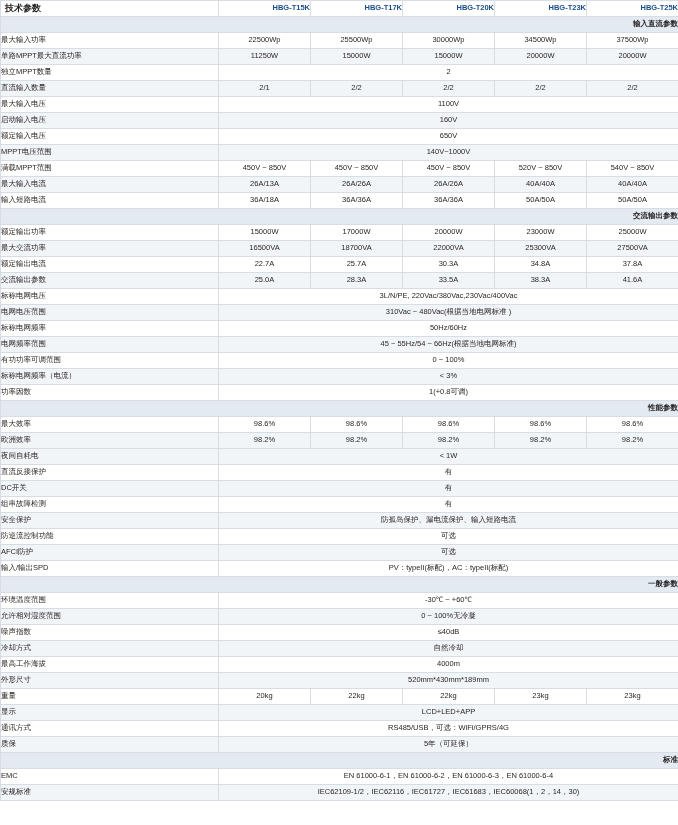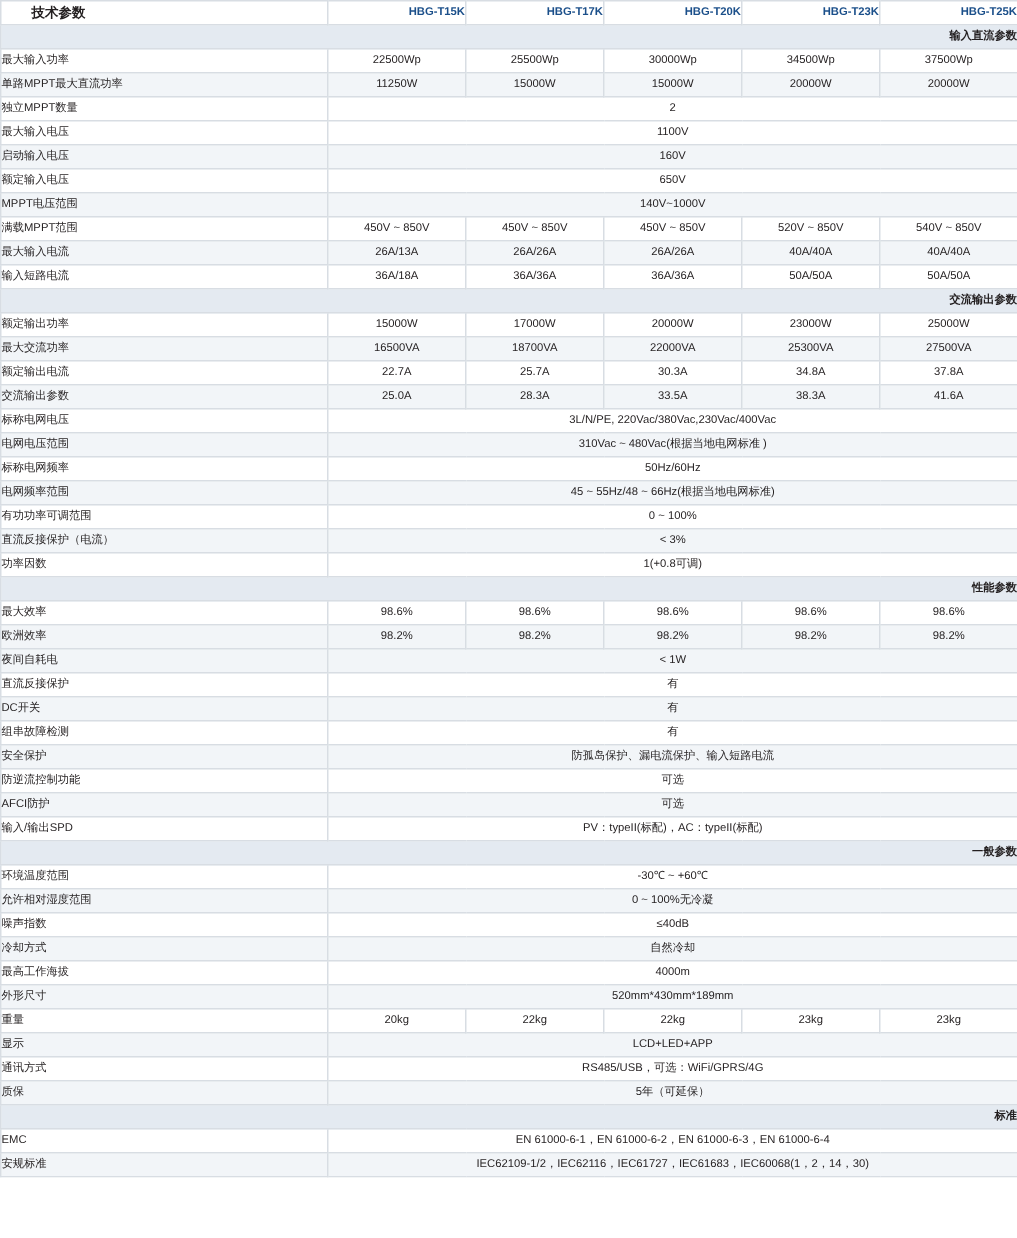--- a/index.html
+++ b/index.html
@@ -36,21 +36,21 @@
     font-size: 9px;
     font-weight: bold;
     color: #1b4f8a;
     text-align: right;
     vertical-align: bottom;
     padding-bottom: 4px;
   }
   .hdr-row td.first {
     color: #231f20;
     text-align: left;
-    padding-left: 20px;
+    padding-left: 4px;
     font-size: 9px;
   }
   .sec td {
     background: #e4eaf1;
     font-weight: bold;
     color: #231f20;
     font-size: 7.5px;
     padding-left: 4px;
     height: 15px;
     text-align: right;
@@ -110,20 +110,28 @@
         <td class="val">11250W</td>
         <td class="val">15000W</td>
         <td class="val">15000W</td>
         <td class="val">20000W</td>
         <td class="val">20000W</td>
       </tr>
       <tr class="white">
         <td class="label">独立MPPT数量</td>
         <td class="val" colspan="5">2</td>
       </tr>
+      <tr class="alt">
+        <td class="label">直流输入数量</td>
+        <td class="val">2/1</td>
+        <td class="val">2/2</td>
+        <td class="val">2/2</td>
+        <td class="val">2/2</td>
+        <td class="val">2/2</td>
+      </tr>
       <tr class="white">
         <td class="label">最大输入电压</td>
         <td class="val" colspan="5">1100V</td>
       </tr>
       <tr class="alt">
         <td class="label">启动输入电压</td>
         <td class="val" colspan="5">160V</td>
       </tr>
       <tr class="white">
         <td class="label">额定输入电压</td>
@@ -199,28 +207,28 @@
       <tr class="alt">
         <td class="label">电网电压范围</td>
         <td class="val" colspan="5">310Vac ~ 480Vac(根据当地电网标准 )</td>
       </tr>
       <tr class="white">
         <td class="label">标称电网频率</td>
         <td class="val" colspan="5">50Hz/60Hz</td>
       </tr>
       <tr class="alt">
         <td class="label">电网频率范围</td>
-        <td class="val" colspan="5">45 ~ 55Hz/48 ~ 66Hz(根据当地电网标准)</td>
+        <td class="val" colspan="5">45 ~ 55Hz/54 ~ 66Hz(根据当地电网标准)</td>
       </tr>
       <tr class="white">
         <td class="label">有功功率可调范围</td>
         <td class="val" colspan="5">0 ~ 100%</td>
       </tr>
       <tr class="alt">
-        <td class="label">直流反接保护（电流）</td>
+        <td class="label">标称电网频率（电流）</td>
         <td class="val" colspan="5">&lt; 3%</td>
       </tr>
       <tr class="white">
         <td class="label">功率因数</td>
         <td class="val" colspan="5">1(+0.8可调)</td>
       </tr>
       <tr class="sec">
         <td colspan="6">性能参数</td>
       </tr>
       <tr class="white">

